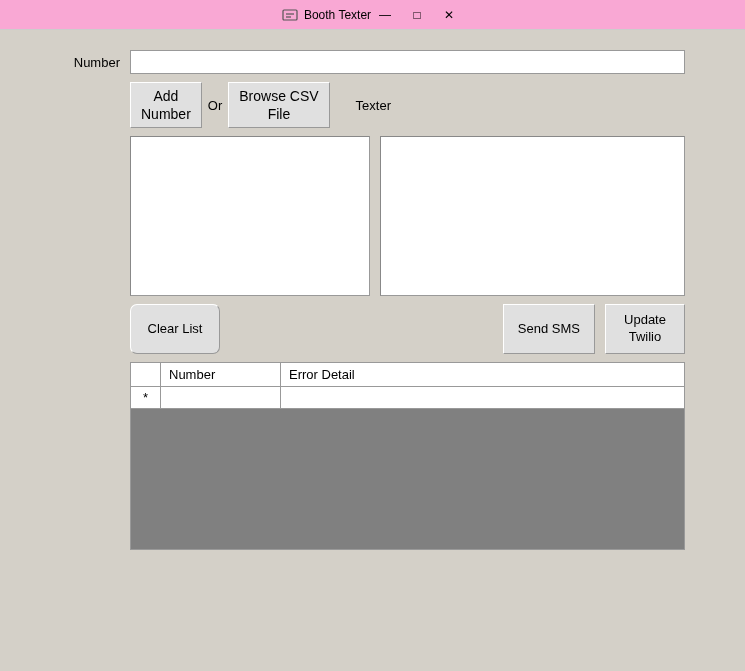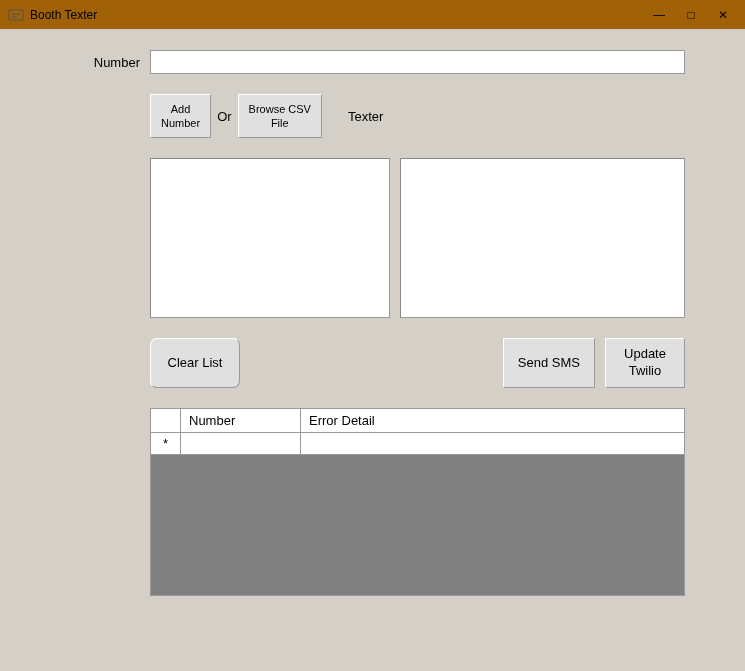--- a/index.html
+++ b/index.html
@@ -19,25 +19,25 @@
 
     .window {
       width: 745px;
       height: 671px;
       background-color: #d4d0c8;
       display: flex;
       flex-direction: column;
     }
 
     .title-bar {
-      background-color: #a16207;
+      background-color: #f9a8d4;
       height: 30px;
       display: flex;
       align-items: center;
-      justify-content: space-between;
+      justify-content: center;
       padding: 0 8px;
       border-bottom: 1px solid #ccc;
       user-select: none;
     }
 
     .title-bar-left {
       display: flex;
       align-items: center;
       gap: 6px;
     }
@@ -69,24 +69,24 @@
       cursor: pointer;
       display: flex;
       align-items: center;
       justify-content: center;
       font-size: 12px;
       color: #000;
     }
 
     .content {
       flex: 1;
-      padding: 20px 60px 20px 80px;
+      padding: 20px 60px 20px 60px;
       display: flex;
       flex-direction: column;
-      gap: 20px;
+      gap: 8px;
     }
 
     .number-row {
       display: flex;
       align-items: center;
       gap: 10px;
     }
 
     .number-label {
       font-size: 13px;
@@ -110,21 +110,21 @@
       gap: 6px;
       margin-left: 70px;
     }
 
     .btn {
       background-color: #e0e0e0;
       border: 1px solid #999;
       border-top-color: #fff;
       border-left-color: #fff;
       padding: 4px 10px;
-      font-size: 11px;
+      font-size: 14px;
       cursor: pointer;
       min-height: 44px;
       min-width: 60px;
       text-align: center;
       line-height: 1.3;
     }
 
     .or-label {
       font-size: 13px;
       color: #000;

